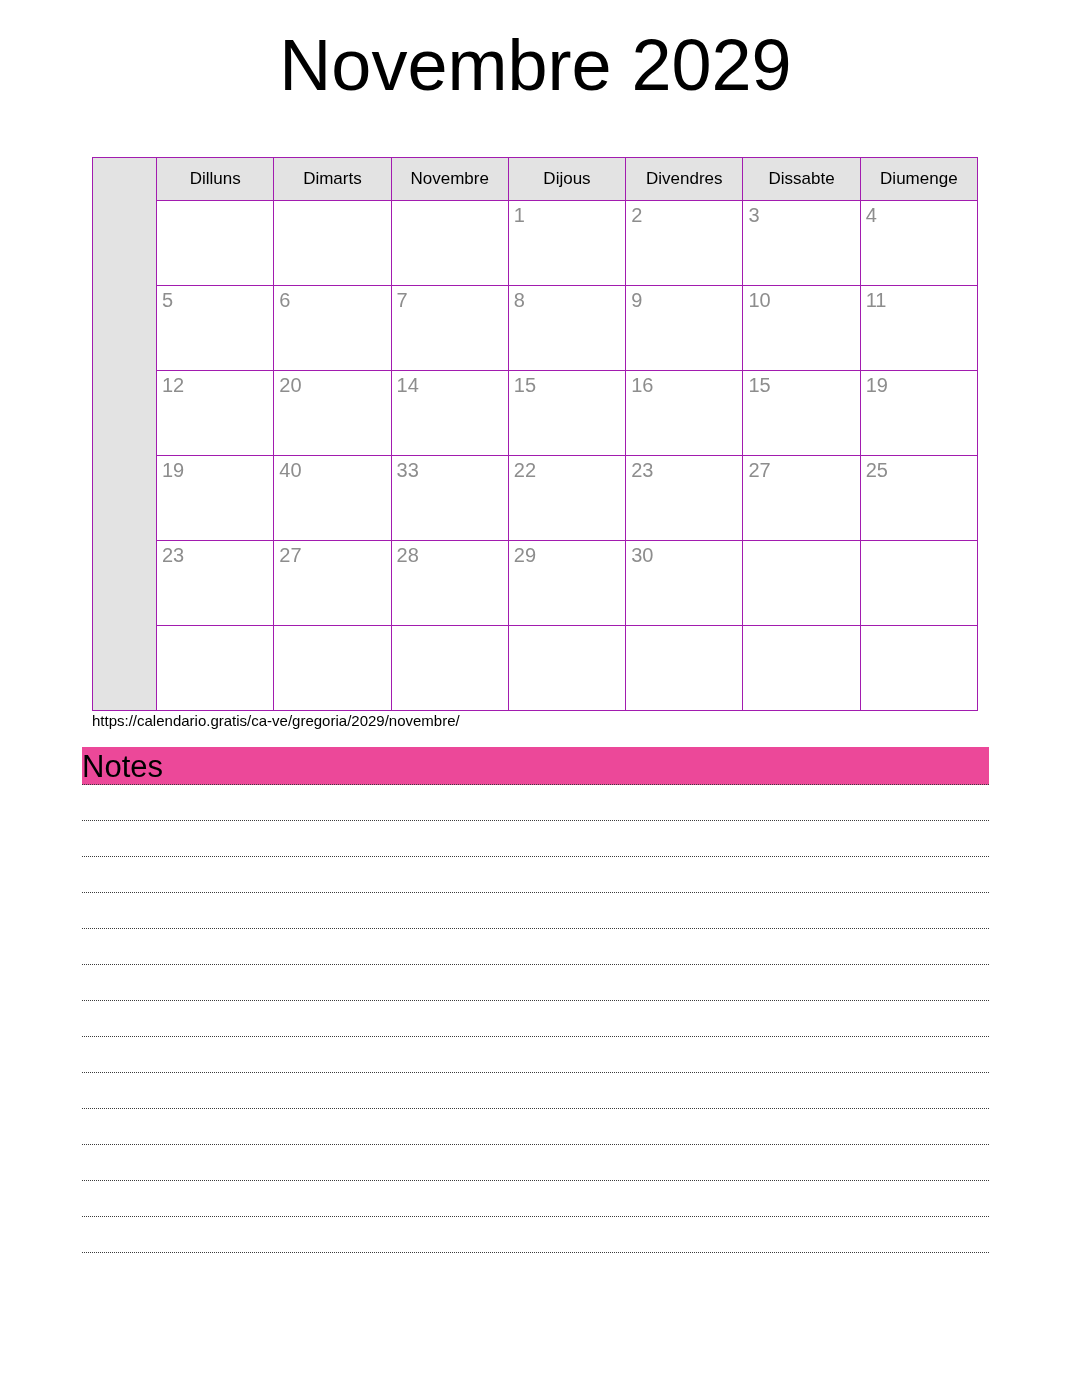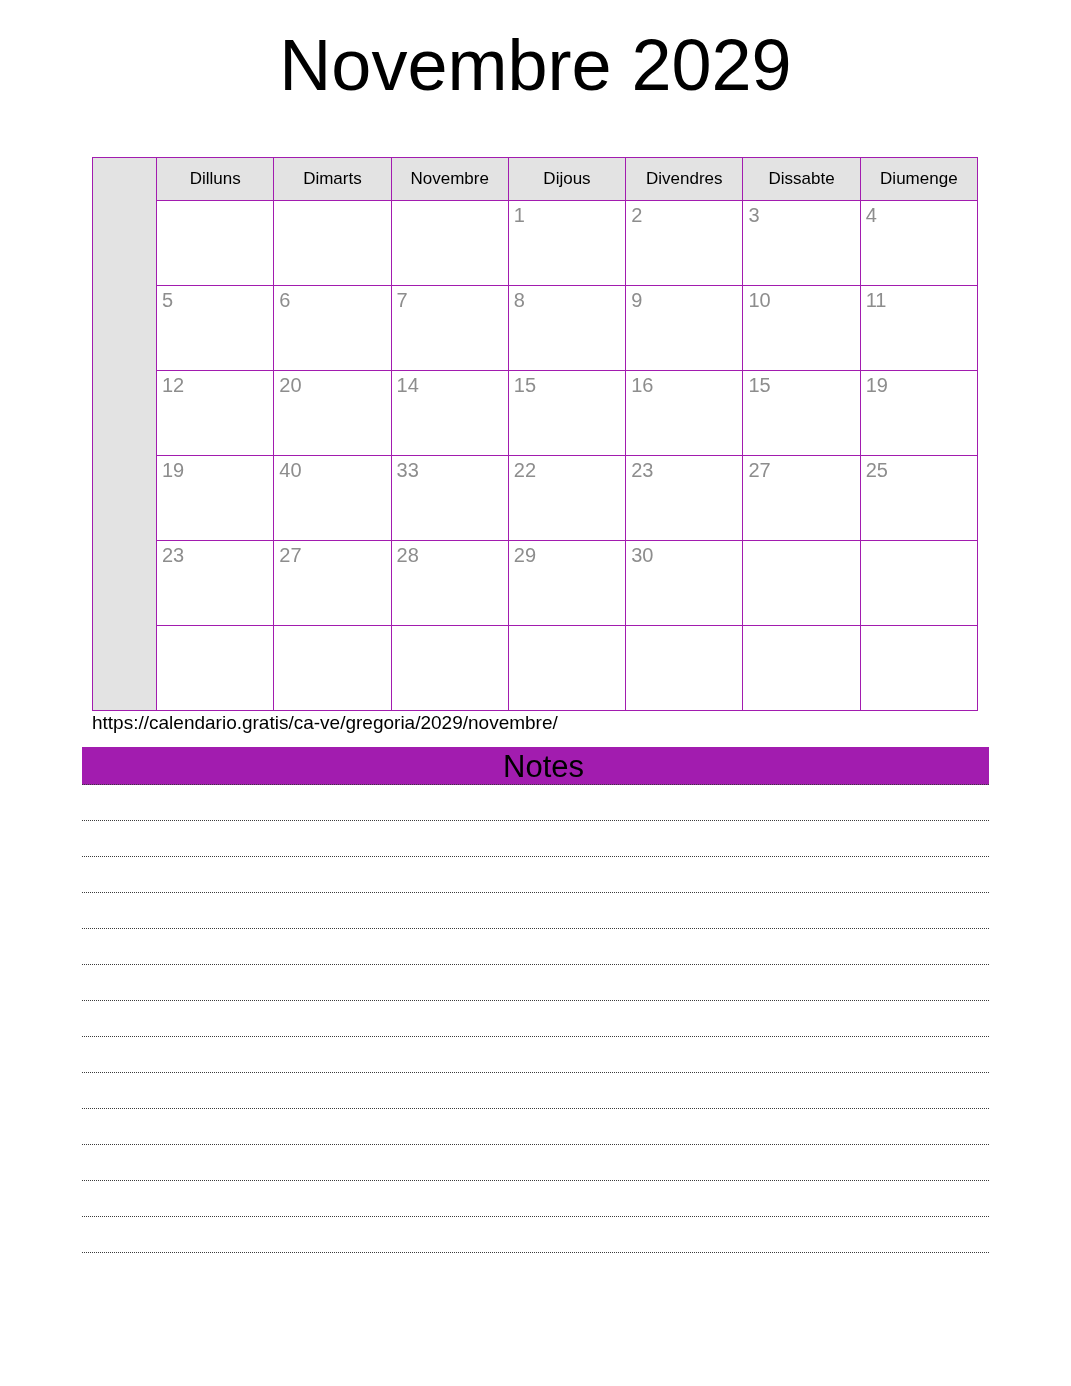--- a/index.html
+++ b/index.html
@@ -66,41 +66,40 @@
     font-size: 20px;
     line-height: 1.2;
     color: #8d8d8d;
   }
 
   
   .source-url {
     position: absolute;
     left: 92px;
     top: 712px;
-    font-size: 19px;
+    font-size: 15px;
     color: #000000;
     white-space: nowrap;
   }
 
   
   .notes {
     position: absolute;
     left: 82px;
     top: 747px;
     width: 907px;
   }
   .notes-header {
     height: 38px;
-    background: #a21caf;
+    background: #ec4899;
     border-bottom: 1px dotted #3c3c3c;
-    text-align: center;
+    text-align: left;
     font-size: 31px;
     line-height: 40px;
     color: #000000;
-    padding-left: 16px;
   }
   .note-line {
     height: 36px;
     border-bottom: 1px dotted #3c3c3c;
   }
 </style>
 </head>
 <body>
 
 <div class="page-title">Novembre 2029</div>

